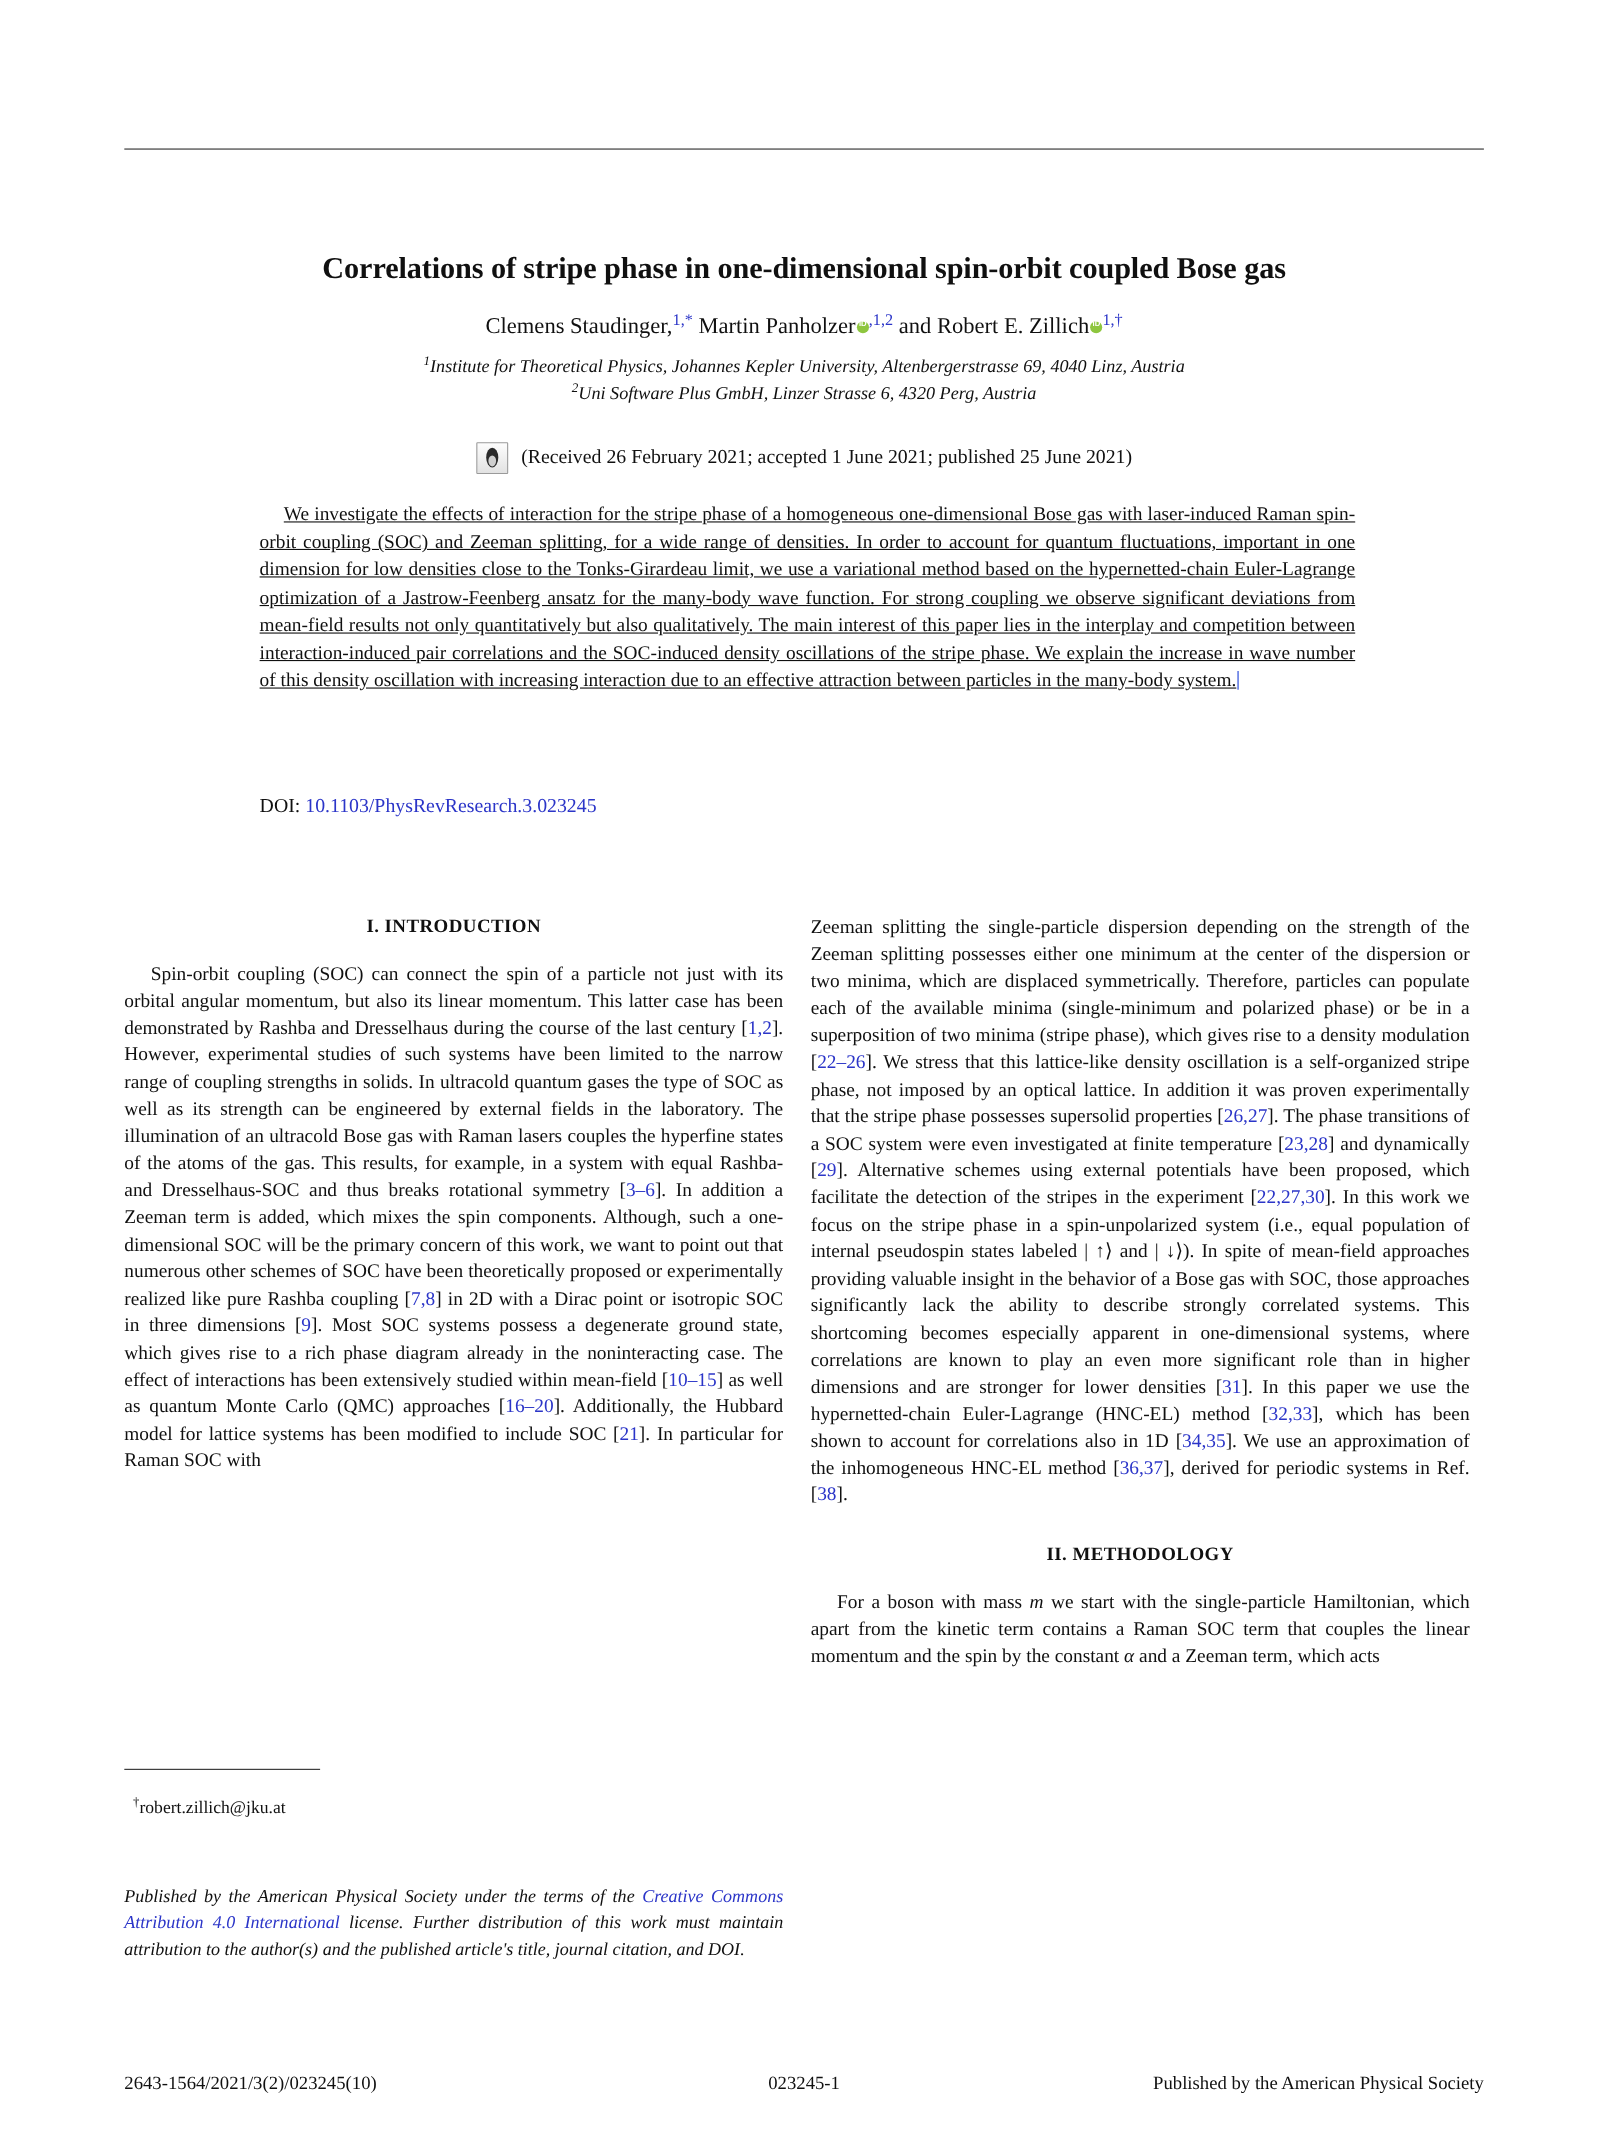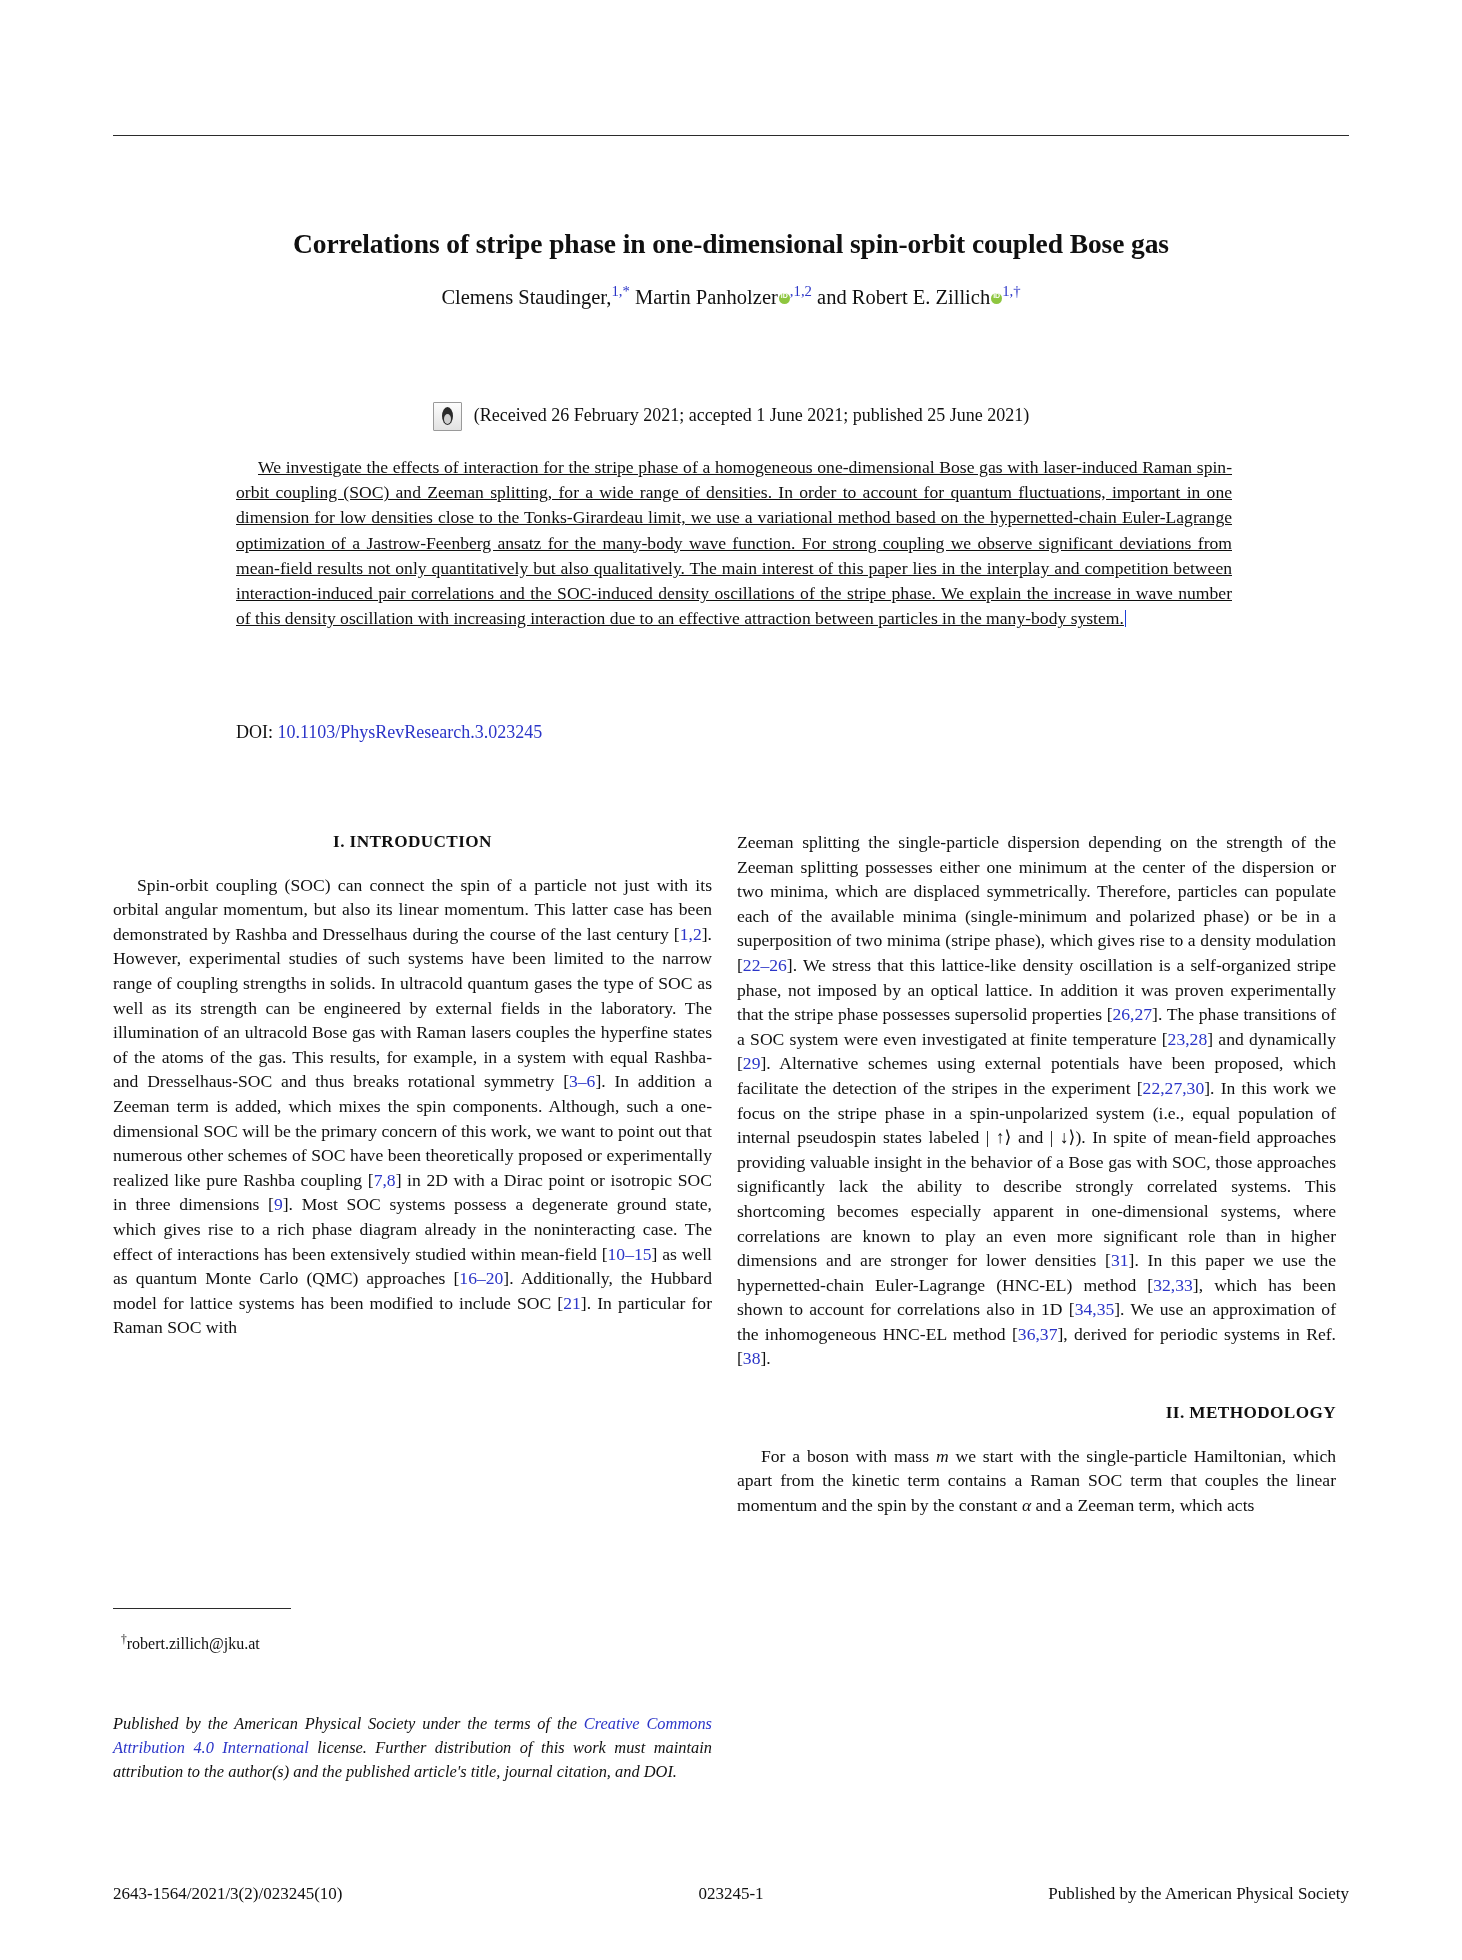--- a/index.html
+++ b/index.html
@@ -177,21 +177,21 @@
   .col-left  { left: 113px; }
   .col-right { left: 737px; }
 
   .secheading {
     text-align: center;
     font-weight: bold;
     font-size: 17.2px;
     letter-spacing: 0.4px;
     margin: 0 0 18px 0;
   }
-  .secheading.mid { margin-top: 30px; text-align: right; }
+  .secheading.mid { margin-top: 30px; }
   p.body {
     margin: 0;
     text-indent: 24px;
     text-align: justify;
   }
   p.body.noind { text-indent: 0; }
   .ref { color: #2b35c8; }
 
   
   .footsep {
@@ -241,20 +241,24 @@
 <div class="page">
 
   <div class="runhead-rule"></div>
 
   <div class="title">Correlations of stripe phase in one-dimensional spin-orbit coupled Bose gas</div>
 
   <div class="authors">
     <span>Clemens Staudinger,</span><sup class="mark supblue">1,*</sup><span> Martin Panholzer</span><span class="orcid"></span><sup class="mark supblue">,1,2</sup><span> and </span><span>Robert E. Zillich</span><span class="orcid"></span><sup class="mark supblue">1,†</sup>
   </div>
 
+  <div class="affil">
+    <div><sup class="mark">1</sup><span>Institute for Theoretical Physics, Johannes Kepler University, Altenbergerstrasse 69, 4040 Linz, Austria</span></div>
+    <div><sup class="mark">2</sup><span>Uni Software Plus GmbH, Linzer Strasse 6, 4320 Perg, Austria</span></div>
+  </div>
 
   <div class="recvrow">
     <span class="crossmark"></span><span>(Received 26 February 2021; accepted 1 June 2021; published 25 June 2021)</span>
   </div>
 
   <div class="abstract">
     <span class="indent"></span><span>We investigate the effects of interaction for the stripe phase of a homogeneous one-dimensional Bose gas with laser-induced Raman spin-orbit coupling (SOC) and Zeeman splitting, for a wide range of densities. In order to account for quantum fluctuations, important in one dimension for low densities close to the Tonks-Girardeau limit, we use a variational method based on the hypernetted-chain Euler-Lagrange optimization of a Jastrow-Feenberg ansatz for the many-body wave function. For strong coupling we observe significant deviations from mean-field results not only quantitatively but also qualitatively. The main interest of this paper lies in the interplay and competition between interaction-induced pair correlations and the SOC-induced density oscillations of the stripe phase. We explain the increase in wave number of this density oscillation with increasing interaction due to an effective attraction between particles in the many-body system.</span><span class="caret"></span>
   </div>
 
   <div class="doi">

